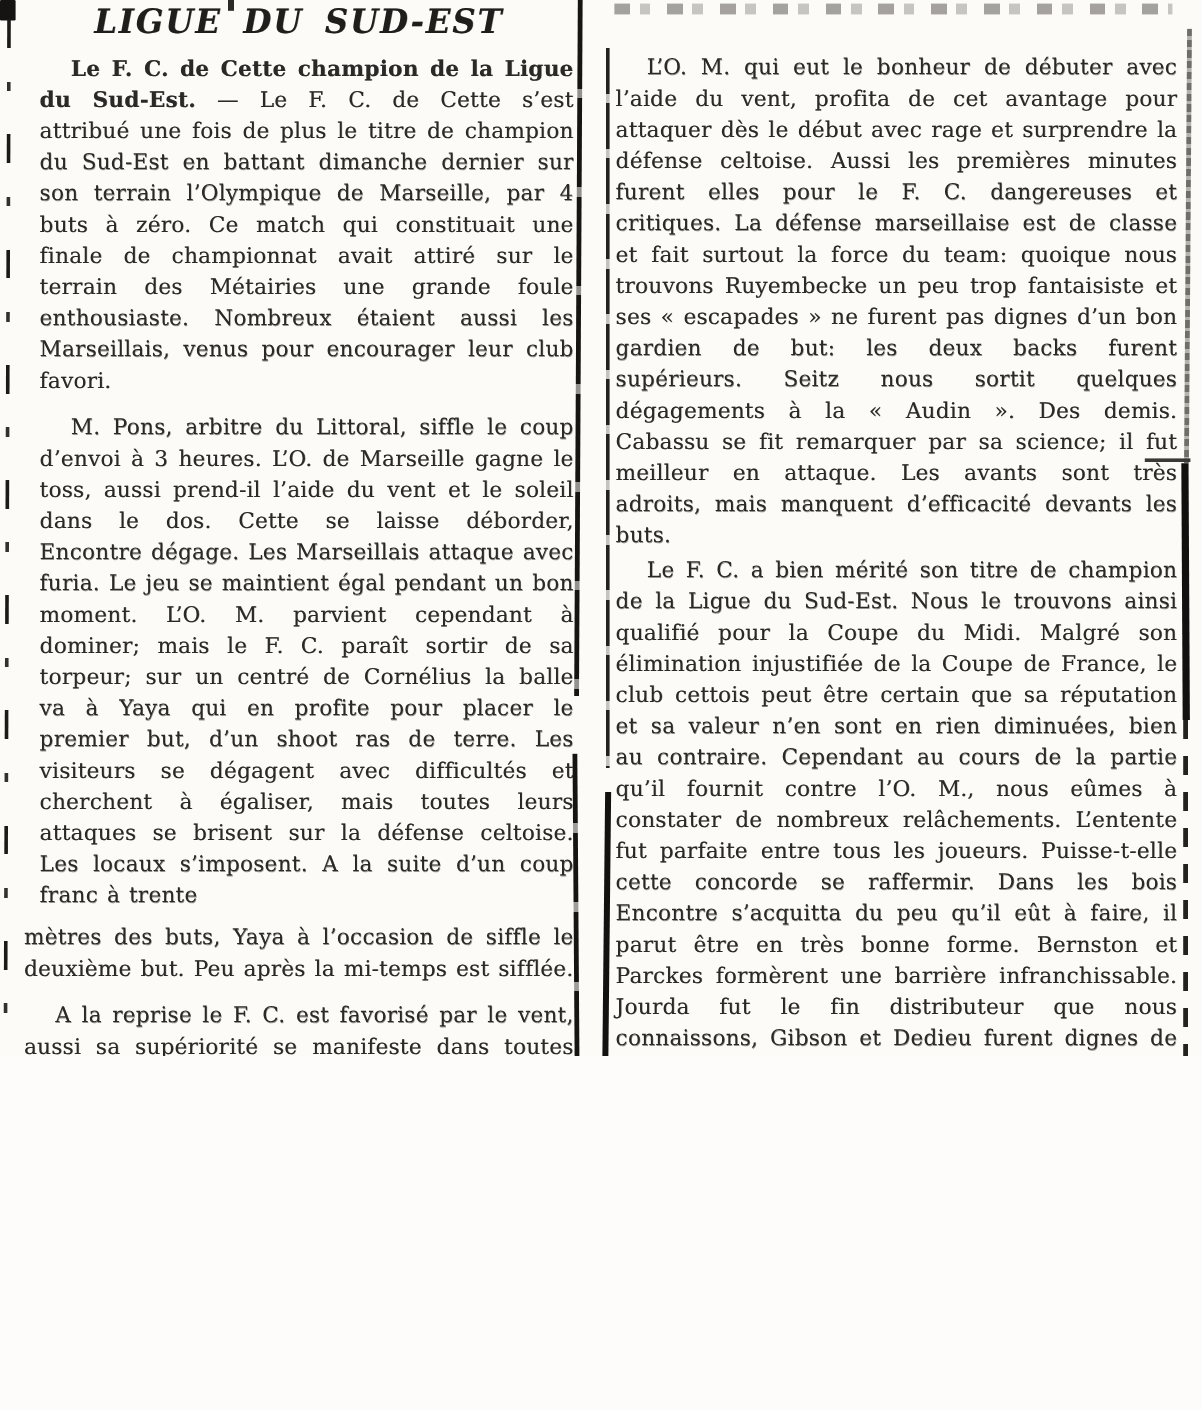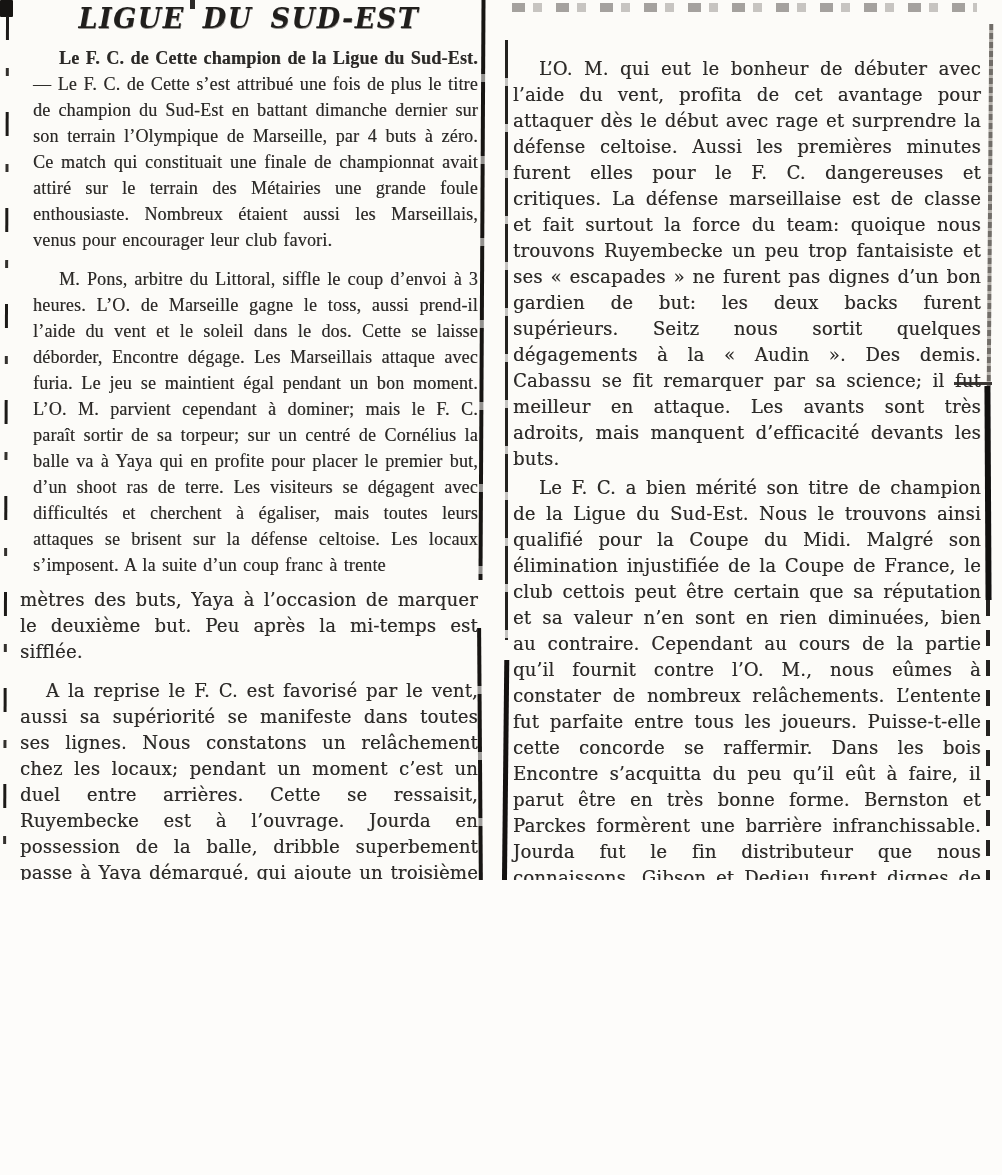--- a/index.html
+++ b/index.html
@@ -22,33 +22,33 @@
     color: var(--ink);
     font-size: 18px;
     line-height: 26px;
     text-align: justify;
     letter-spacing: 0.2px;
     word-spacing: 1.5px;
     filter: blur(0.24px);
     text-shadow: 0.4px 0.3px 0.5px rgba(48,44,40,.5);
   }
   .col-left  { left: 20px;  top: 6px;  width: 458px; }
-  .col-right { left: 513px; top: 56px; width: 468px; }
+  .col-right { left: 513px; top: 44px; width: 468px; }
   .headline {
     margin: 0 0 13px 0;
     font-style: italic;
     font-weight: 700;
     font-size: 27px;
     letter-spacing: 1.5px;
     word-spacing: 7px;
     text-align: center;
     transform: scaleY(1.04);
     color: #201e1c;
   }
-  .block-a { padding-left: 13px; font-family: Liberation Serif, serif; }
+  .block-a { padding-left: 13px; }
   .block-b { padding-left: 0; margin-top: 9px; }
   .para { margin: 0; text-indent: 26px; }
   .para.cont { text-indent: 0; }
   .para + .para { margin-top: 13px; }
   .col-right .para + .para { margin-top: 3px; }
   .lead { font-weight: 700; }
   
   .deco { position: absolute; }
   .blob-top-left { left: 0; top: 0; width: 13px; height: 17px; background: #161412; border-radius: 1px; }
   .mark-above-title { left: 190px; top: 0; width: 5px; height: 9px; background: #2c2a28; }
@@ -122,21 +122,21 @@
   <div class="deco artifact-top-right"></div>
   <div class="deco artifact-bottom-left"></div>
 
   <div class="col col-left">
     <h1 class="headline">LIGUE DU SUD-EST</h1>
     <div class="block-a">
       <p class="para"><span class="lead">Le F. C. de Cette champion de la Ligue du Sud-Est.</span><span> — Le F. C. de Cette s’est attribué une fois de plus le titre de champion du Sud-Est en battant dimanche dernier sur son terrain l’Olympique de Marseille, par 4 buts à zéro. Ce match qui constituait une finale de championnat avait attiré sur le terrain des Métairies une grande foule enthousiaste. Nombreux étaient aussi les Marseillais, venus pour encourager leur club favori.</span></p>
       <p class="para">M. Pons, arbitre du Littoral, siffle le coup d’envoi à 3 heures. L’O. de Marseille gagne le toss, aussi prend-il l’aide du vent et le soleil dans le dos. Cette se laisse déborder, Encontre dégage. Les Marseillais attaque avec furia. Le jeu se maintient égal pendant un bon moment. L’O. M. parvient cependant à dominer; mais le F. C. paraît sortir de sa torpeur; sur un centré de Cornélius la balle va à Yaya qui en profite pour placer le premier but, d’un shoot ras de terre. Les visiteurs se dégagent avec difficultés et cherchent à égaliser, mais toutes leurs attaques se brisent sur la défense celtoise. Les locaux s’imposent. A la suite d’un coup franc à trente</p>
     </div>
     <div class="block-b">
-      <p class="para cont">mètres des buts, Yaya à l’occasion de marquer le deuxième but. Peu après la mi-temps est sifflée.</p>
+      <p class="para cont">mètres des buts, Yaya à l’occasion de siffle le deuxième but. Peu après la mi-temps est sifflée.</p>
       <p class="para">A la reprise le F. C. est favorisé par le vent, aussi sa supériorité se manifeste dans toutes ses lignes. Nous constatons un relâchement chez les locaux; pendant un moment c’est un duel entre arrières. Cette se ressaisit, Ruyembecke est à l’ouvrage. Jourda en possession de la balle, dribble superbement passe à Yaya démarqué, qui ajoute un troisième but au score. De belles attaques marseillaises se brisent sur l’impeccable défense celtoise; Cabassu shoote successivement sans pouvoir parvenir à tromper Encontre qui dégage avec sang froid. Plusieurs corners en faveur des locaux ne donnent pas de résultat; après plusieurs essais Cornelius suit la balle et place le quatrième but. La fin approche, c’est un bombardement continuel des buts marseillais et l’arbitre siffle la cessation des hostilités sur ce score : Cette 4, Marseille 0.</p>
     </div>
   </div>
 
   <div class="col col-right">
     <p class="para">L’O. M. qui eut le bonheur de débuter avec l’aide du vent, profita de cet avantage pour attaquer dès le début avec rage et surprendre la défense celtoise. Aussi les premières minutes furent elles pour le F. C. dangereuses et critiques. La défense marseillaise est de classe et fait surtout la force du team: quoique nous trouvons Ruyembecke un peu trop fantaisiste et ses « escapades » ne furent pas dignes d’un bon gardien de but: les deux backs furent supérieurs. Seitz nous sortit quelques dégagements à la « Audin ». Des demis. Cabassu se fit remarquer par sa science; il fut meilleur en attaque. Les avants sont très adroits, mais manquent d’efficacité devants les buts.</p>
     <p class="para">Le F. C. a bien mérité son titre de champion de la Ligue du Sud-Est. Nous le trouvons ainsi qualifié pour la Coupe du Midi. Malgré son élimination injustifiée de la Coupe de France, le club cettois peut être certain que sa réputation et sa valeur n’en sont en rien diminuées, bien au contraire. Cependant au cours de la partie qu’il fournit contre l’O. M., nous eûmes à constater de nombreux relâchements. L’entente fut parfaite entre tous les joueurs. Puisse-t-elle cette concorde se raffermir. Dans les bois Encontre s’acquitta du peu qu’il eût à faire, il parut être en très bonne forme. Bernston et Parckes formèrent une barrière infranchissable. Jourda fut le fin distributeur que nous connaissons, Gibson et Dedieu furent dignes de leur camarade. Des avants, Yaya fut le marqueur de buts et profita des moindre instants d’inattention de ses adversaires. Dangles est-ce qu’il fut étroitement marqué ou était il dans un mauvais jour, fut plutôt terne; Cornélius mena un peu la vie dure à Seitz, quant à Pujol il parut à court d’entraînement.</p>
     <div class="end-rule"></div>
   </div>
 

